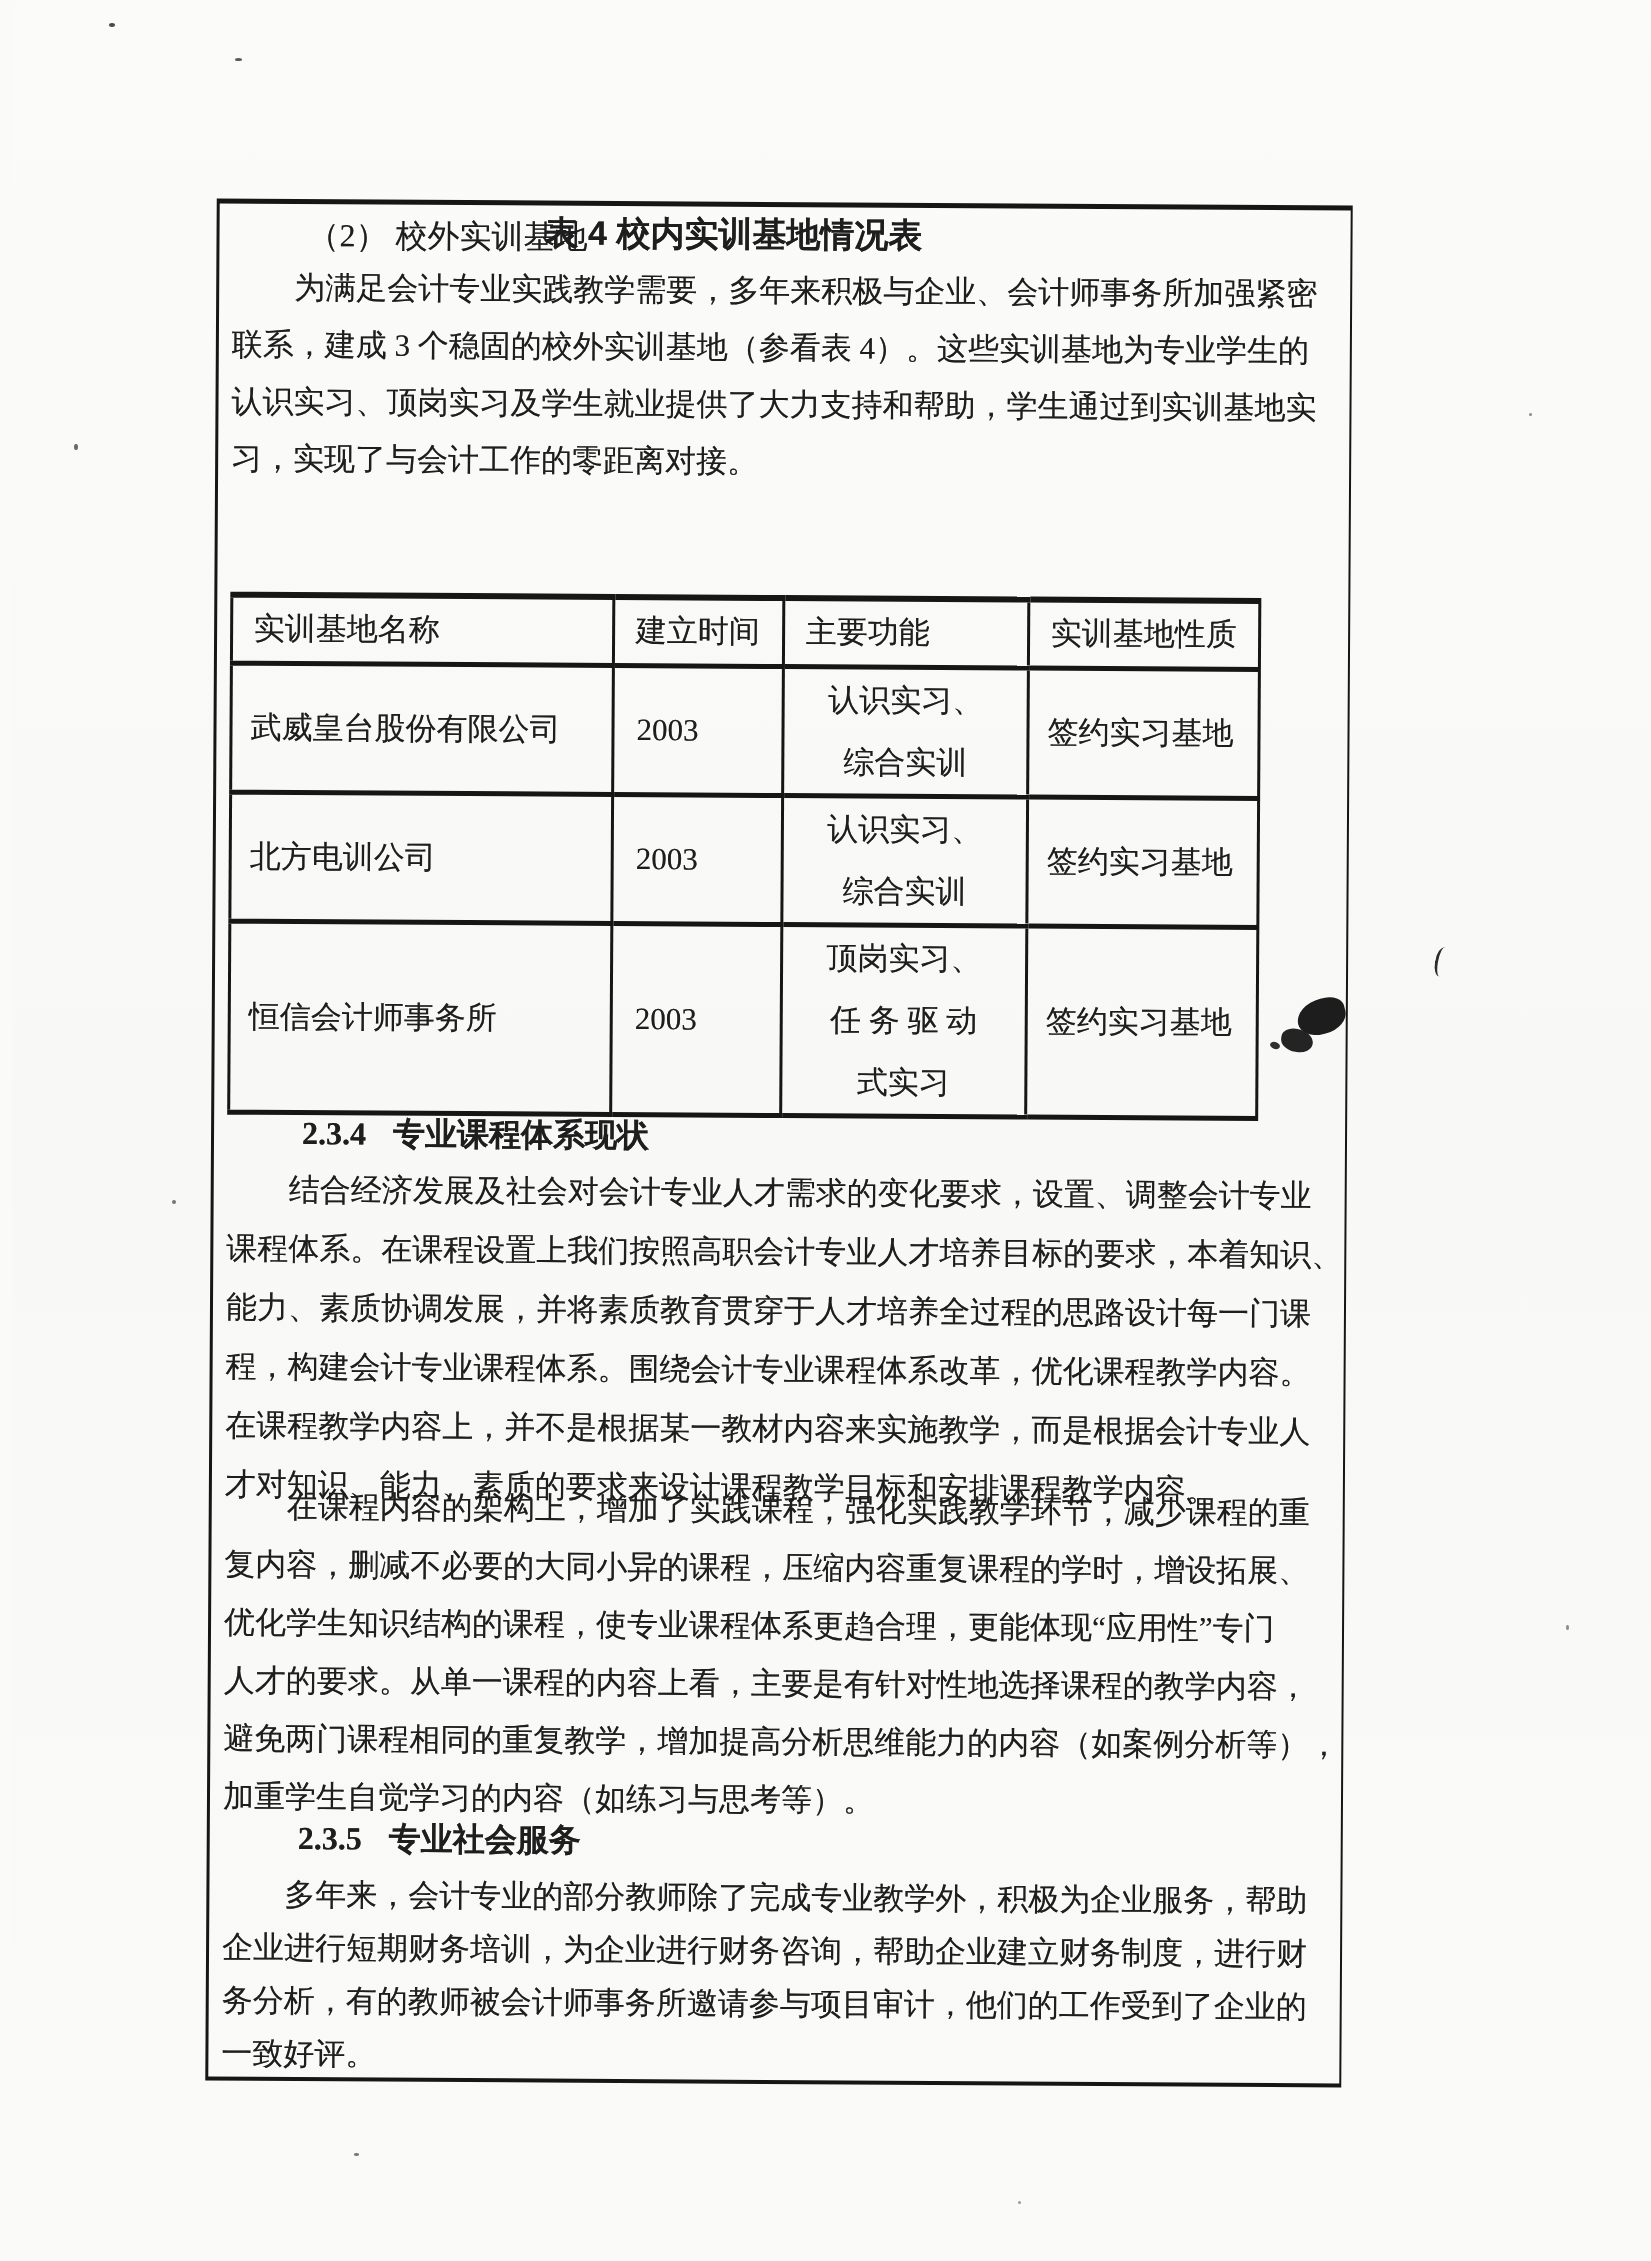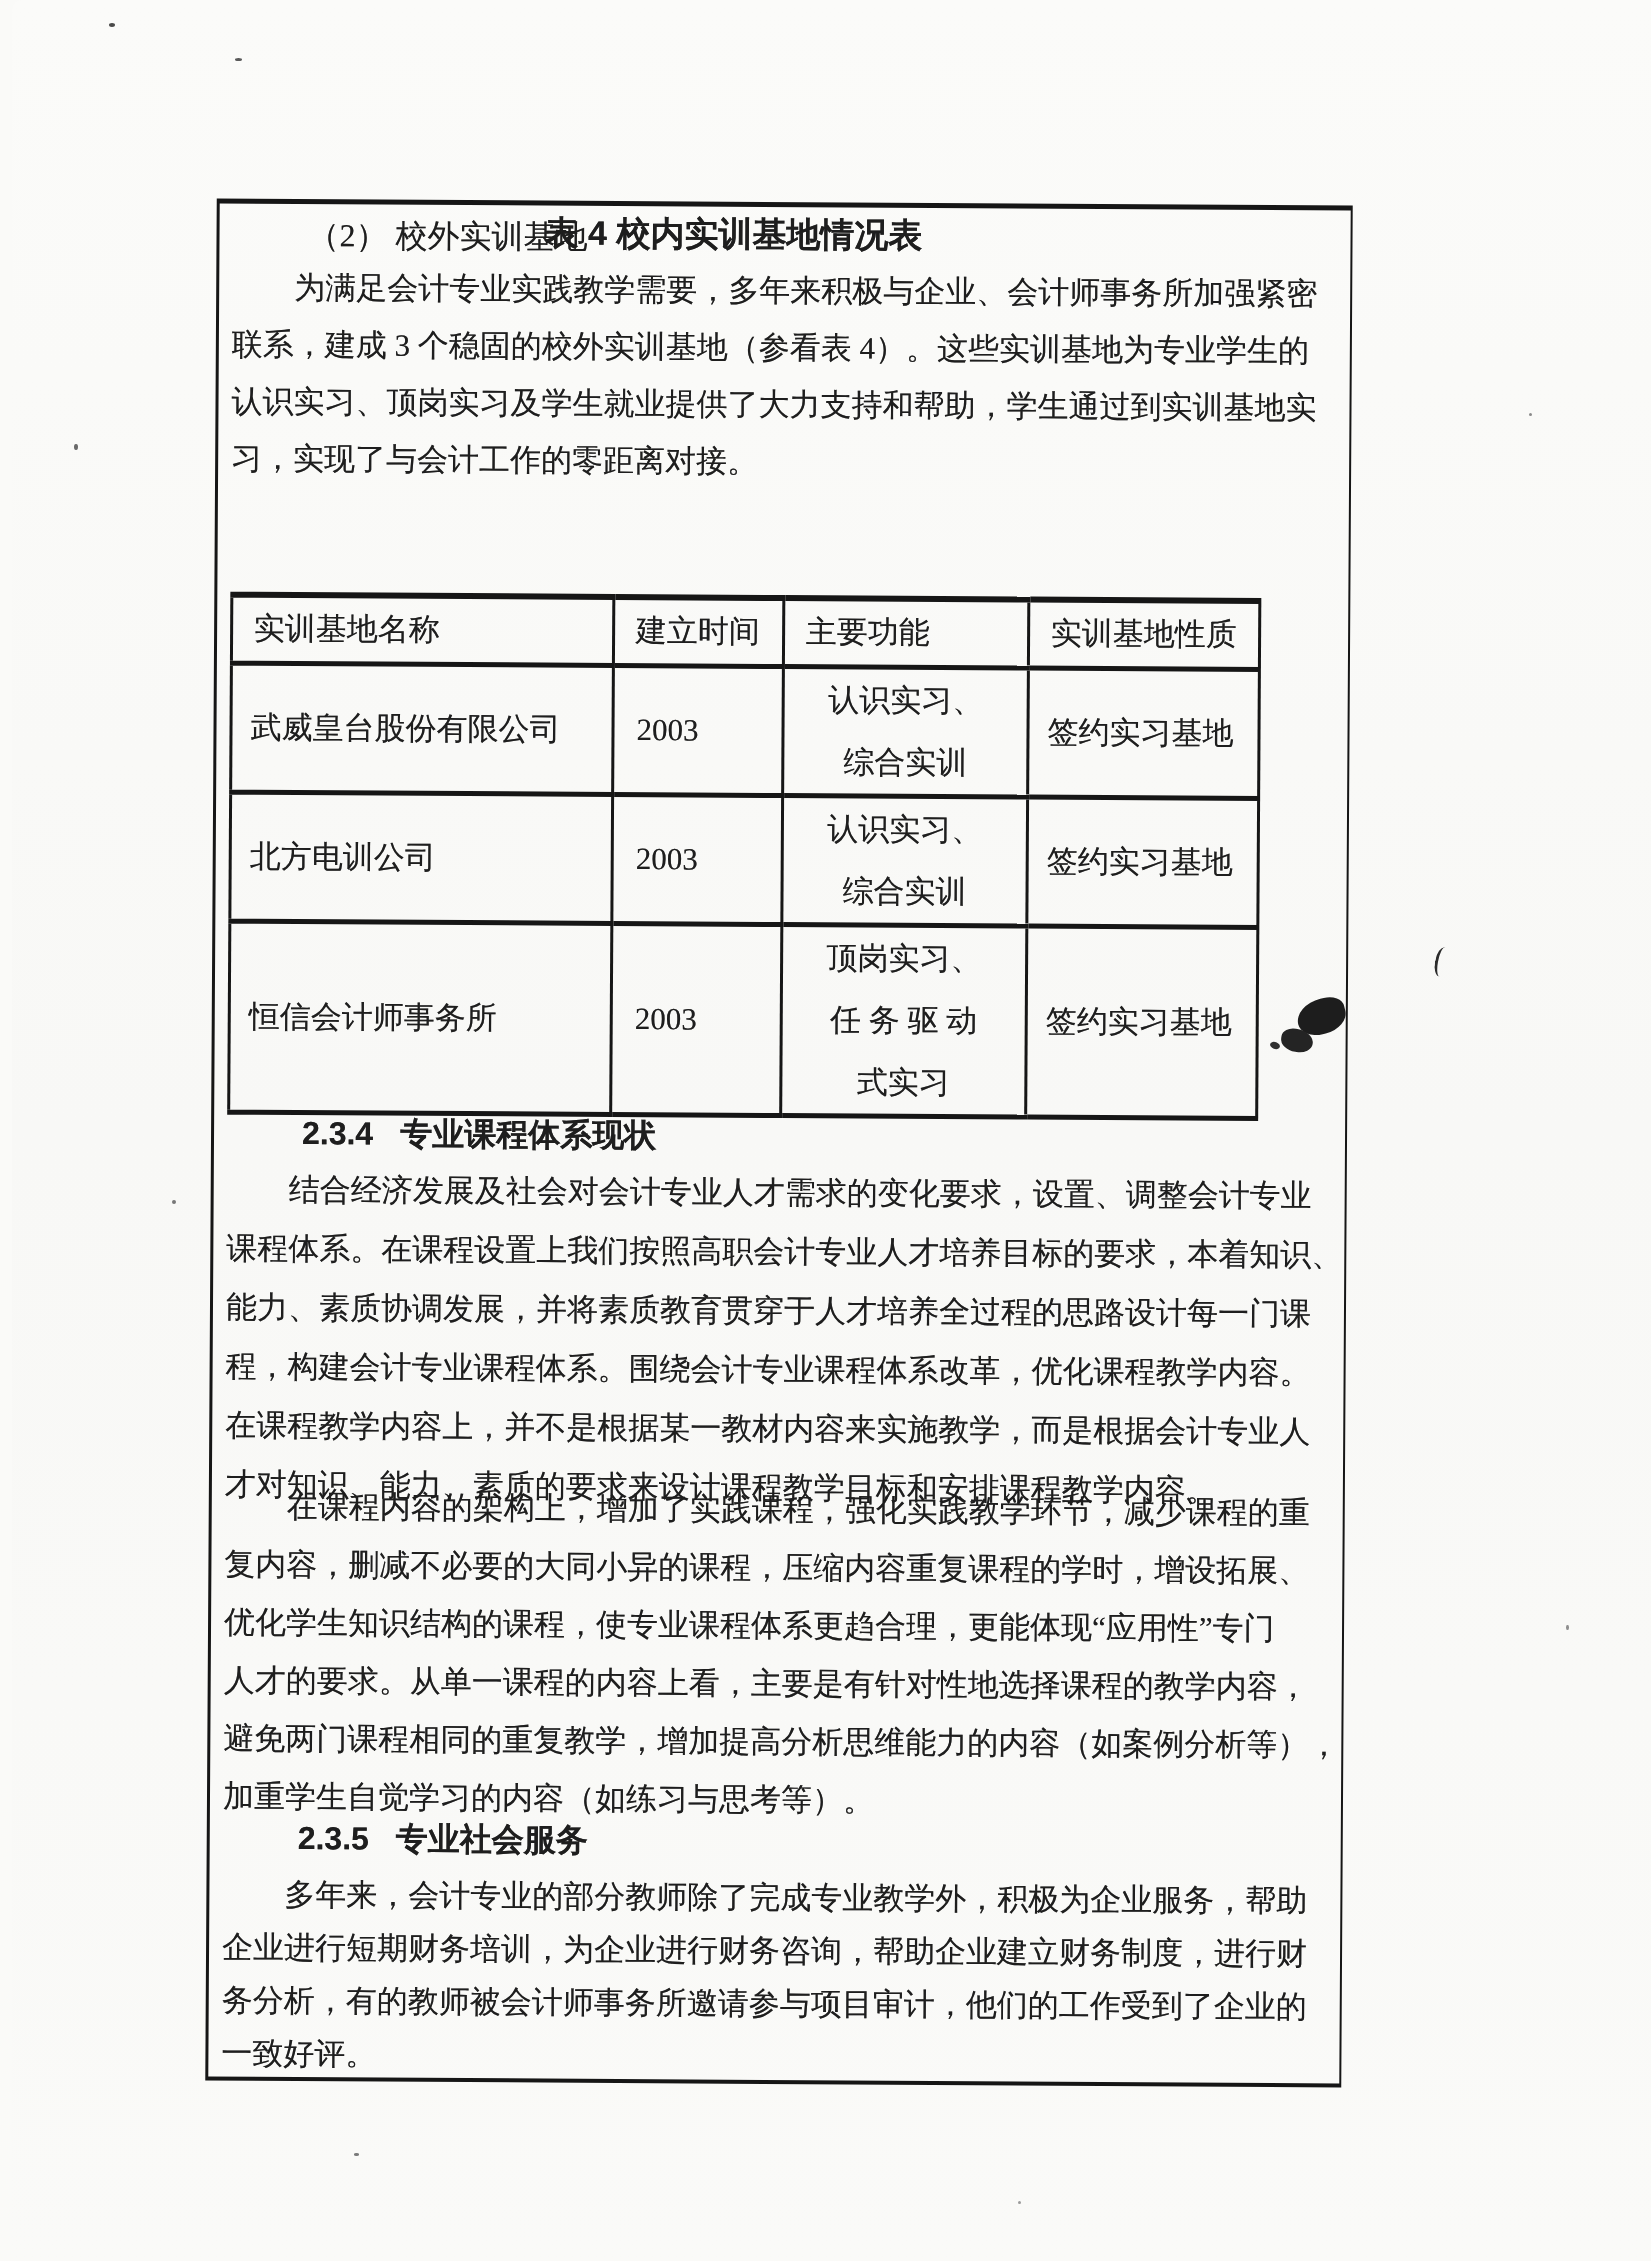--- a/index.html
+++ b/index.html
@@ -49,21 +49,21 @@
   #base-table th{border-top-width:6.4px;border-bottom-width:5.8px;text-align:left;padding-left:20.6px;}
   #base-table td{border-bottom-width:5.8px;}
   #base-table .c-name{padding-left:18px;text-align:left;}
   #base-table .c-year{padding-left:22px;text-align:left;}
   #base-table .c-func{text-align:center;white-space:pre-line;line-height:62px;}
   #base-table .c-nature{padding-left:18px;text-align:left;}
   #base-table col.w1{width:382px;} #base-table col.w2{width:170px;}
   #base-table col.w3{width:245px;} #base-table col.w4{width:231px;}
   .sec-heading{position:absolute;left:88px;font-size:32px;line-height:54px;
     font-weight:bold;white-space:nowrap;}
-  .sec-heading .num{font-family:Liberation Sans, sans-serif;
+  .sec-heading .num{font-family:Liberation Serif, serif;
     text-shadow:0 0 0.6px rgba(20,20,20,.7);margin-top:19px;}
   .sec-heading .ttl{font-family:"Liberation Sans","DejaVu Sans",sans-serif;
     margin-left:27px;text-shadow:0 0 0.6px rgba(20,20,20,.7);}
   #h-234{top:902px;}
   #para-234{left:13px;top:956px;width:1135px;font-size:31px;line-height:59px;}
   #para-235{left:13px;top:1274px;width:1135px;font-size:31px;line-height:58px;}
   #h-235{top:1607px;}
   #para-236{left:13px;top:1664px;width:1135px;font-size:31px;line-height:53px;}
 
   

